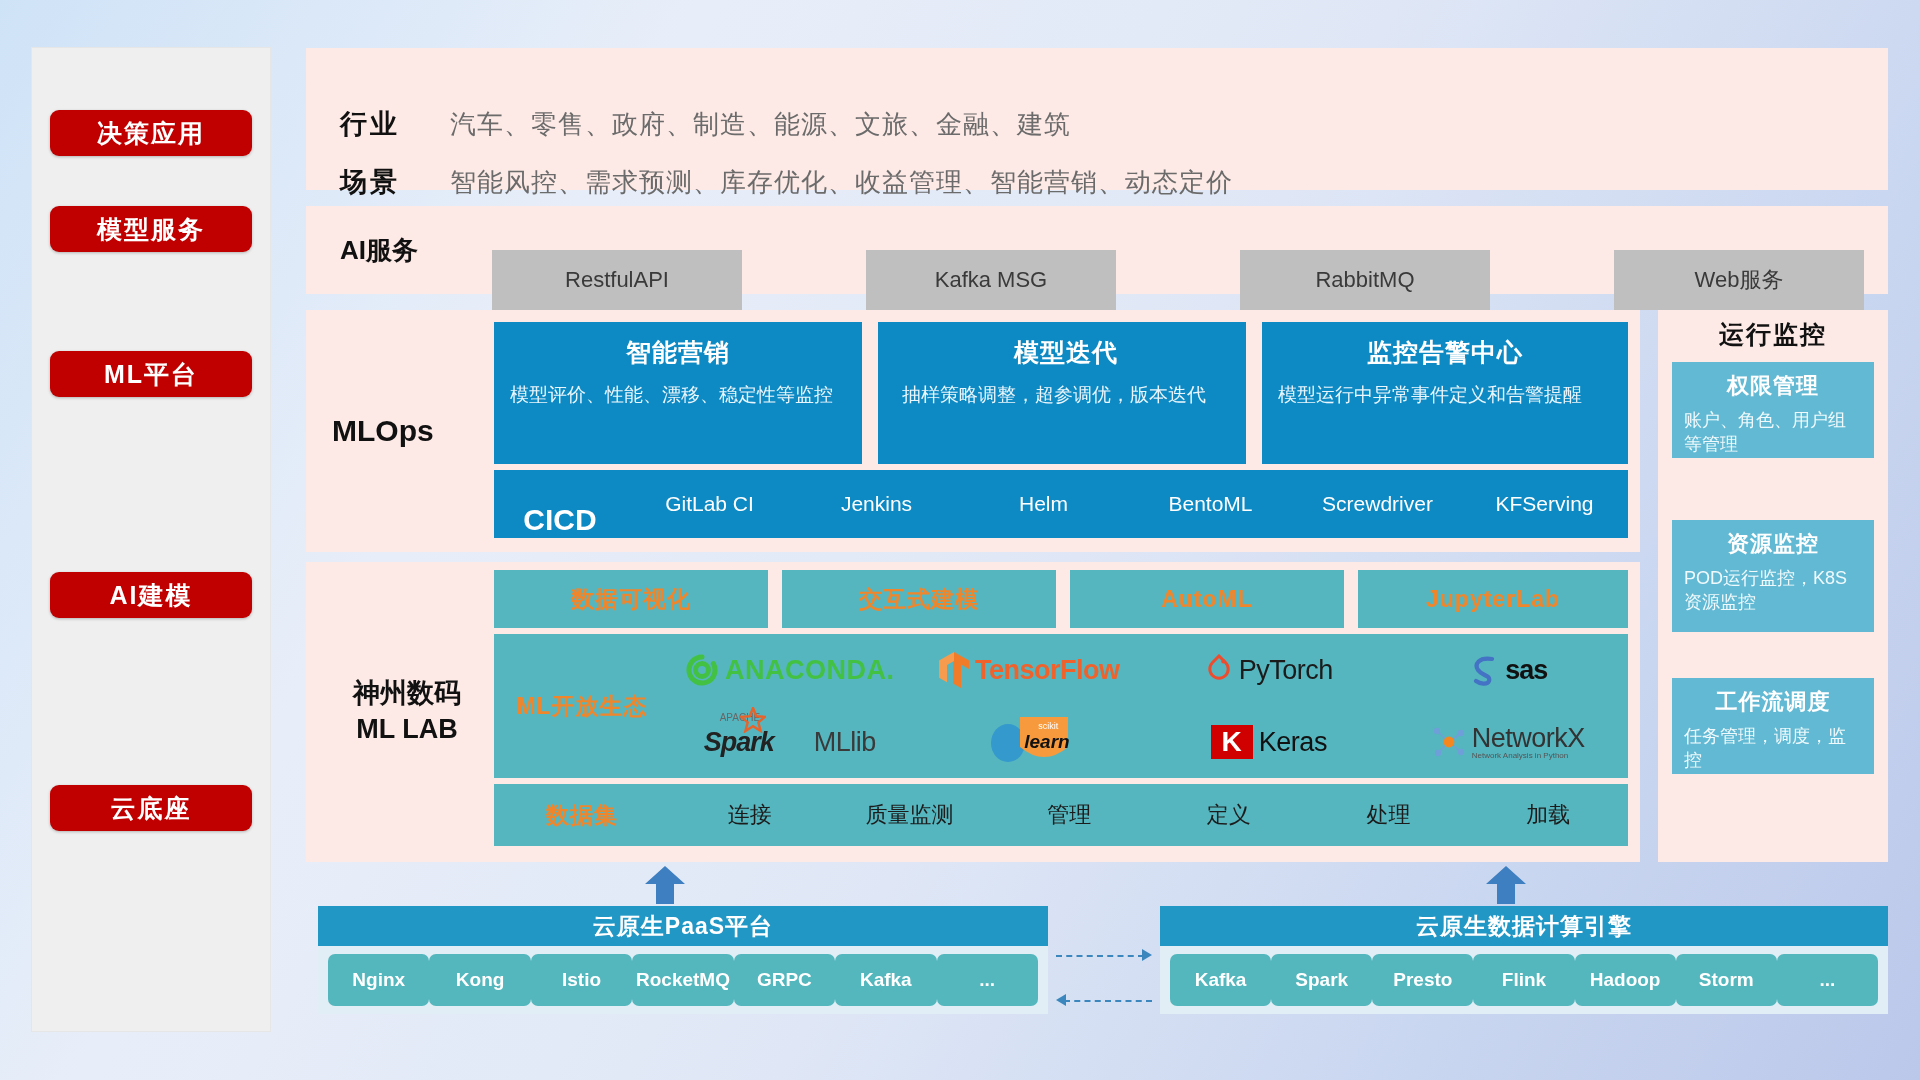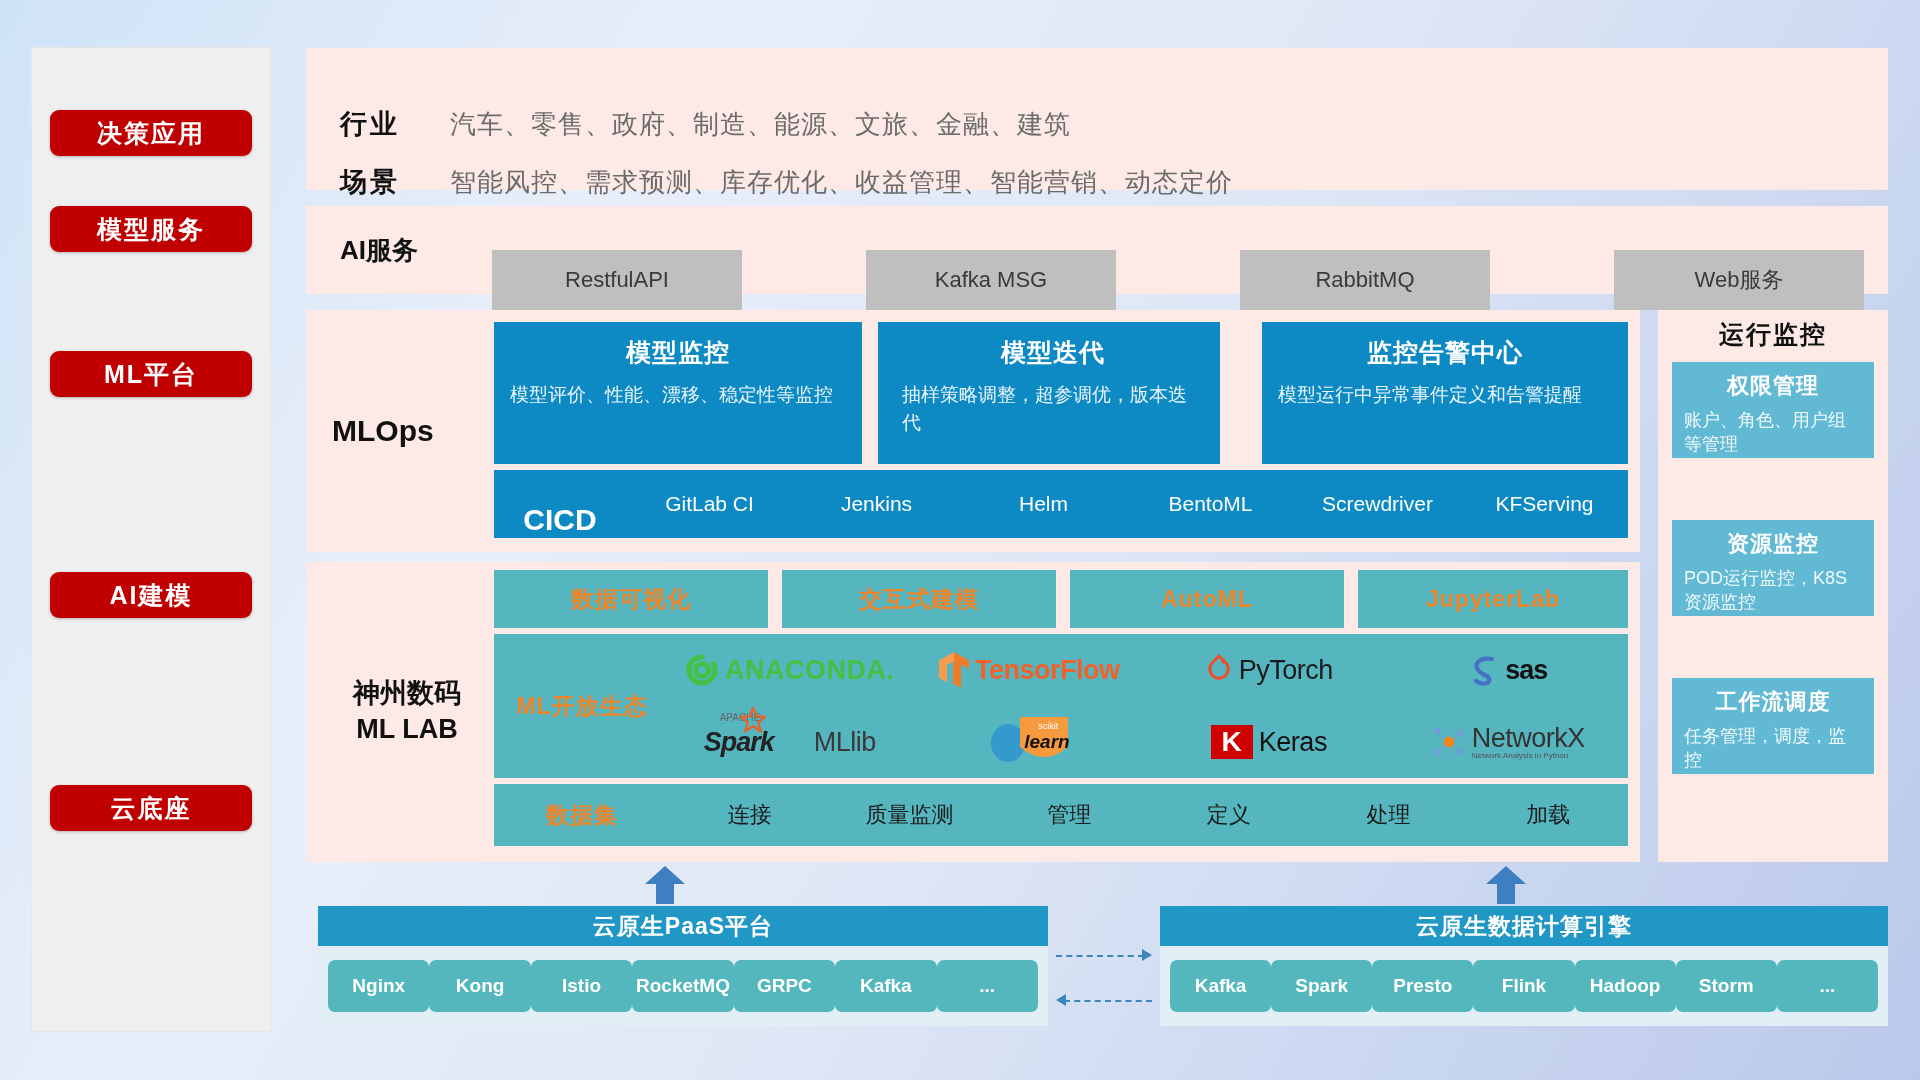--- a/index.html
+++ b/index.html
@@ -146,21 +146,21 @@
 
   
   .stack { position: absolute; top: 906px; }
   .stack-header {
     height: 40px; background: #2197c6; color: #fff;
     font-size: 23px; font-weight: bold;
     display: flex; align-items: center; justify-content: center;
     letter-spacing: 1px;
   }
   .stack-body {
-    background: #e1eef5; padding: 14px 10px;
+    background: #e1eef5; padding: 8px 10px;
     display: flex; gap: 0; align-items: stretch;
   }
   .chip {
     flex: 1; background: #53b7bd; border-radius: 7px;
     color: #fff; font-size: 19px; font-weight: bold;
     display: flex; align-items: center; justify-content: center;
     text-align: center; min-height: 52px; line-height: 1.1;
   }
   #stack-paas { left: 318px; width: 730px; }
   #stack-data { left: 1160px; width: 728px; }
@@ -214,24 +214,24 @@
 <div class="band-label svc-label">AI服务</div>
 <div class="svc-box" style="left:492px;  width:250px;">RestfulAPI</div>
 <div class="svc-box" style="left:866px;  width:250px;">Kafka MSG</div>
 <div class="svc-box" style="left:1240px; width:250px;">RabbitMQ</div>
 <div class="svc-box" style="left:1614px; width:250px;">Web服务</div>
 
 <div class="band" id="band-mlops"></div>
 <div class="band-label mlops-label">MLOps</div>
 
 <div class="mlops-card" style="left:494px;  width:368px;">
-  <h4>模型监控</h4>
+  <h4>智能营销</h4>
   <p>模型评价、性能、漂移、稳定性等监控</p>
 </div>
-<div class="mlops-card" style="left:878px;  width:342px;padding-left:24px;">
+<div class="mlops-card" style="left:878px;  width:368px;padding-left:24px;">
   <h4>模型迭代</h4>
   <p>抽样策略调整，超参调优，版本迭代</p>
 </div>
 <div class="mlops-card" style="left:1262px; width:366px;">
   <h4>监控告警中心</h4>
   <p>模型运行中异常事件定义和告警提醒</p>
 </div>
 
 <div class="cicd-bar">
   <div class="cicd-title">CICD</div>
@@ -243,21 +243,21 @@
   <div class="cicd-item">KFServing</div>
 </div>
 
 <div class="band" id="band-monitor"></div>
 <div class="monitor-title">运行监控</div>
 
 <div class="monitor-card" style="top:362px; height:96px;">
   <h5>权限管理</h5>
   <p>账户、角色、用户组等管理</p>
 </div>
-<div class="monitor-card" style="top:520px; height:96px;">
+<div class="monitor-card" style="top:520px; height:112px;">
   <h5>资源监控</h5>
   <p>POD运行监控，K8S资源监控</p>
 </div>
 <div class="monitor-card" style="top:678px; height:96px;">
   <h5>工作流调度</h5>
   <p>任务管理，调度，监控</p>
 </div>
 
 <div class="band" id="band-lab"></div>
 <div class="lab-label">

